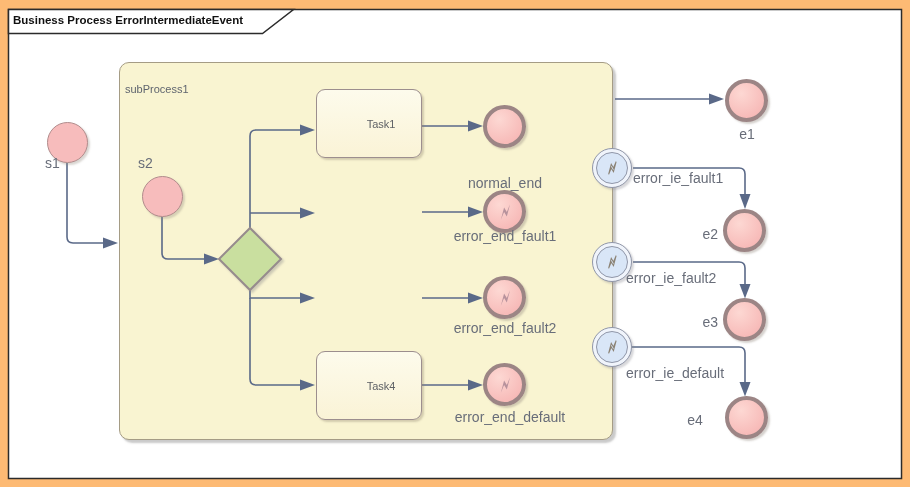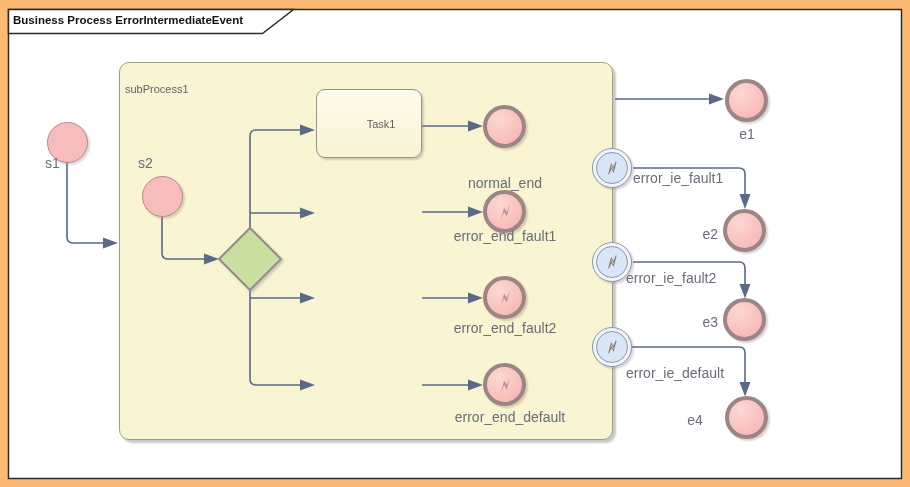--- a/index.html
+++ b/index.html
@@ -137,20 +137,23 @@
   <div class="start-event" style="left:142px;top:176px;"></div>
   <div class="lbl" style="left:138px;top:155px;">s2</div>
 
   <svg class="gateway-svg" width="68" height="68">
     <polygon points="34,3 65,34 34,65 3,34" fill="#c9df9f" stroke="#968b8d" stroke-width="2"></polygon>
   </svg>
 
   <div class="task" style="top:89px;">
       <span>Task1</span>
     </div>
+  <div class="task" style="top:351px;">
+      <span>Task4</span>
+    </div>
 
   <div class="end-event" style="left:483px;top:105px;"></div>
   <div class="lbl center" style="left:445px;top:151px;width:120px;margin-top:24px;">normal_end</div>
 
   <div class="end-event" style="left:483px;top:190px;">
     <svg width="22" height="22" viewBox="0 0 24 24">
       <path d="M7.5,20.5 L11,7 L14,12 L17.5,3.5 L14,17 L11,12 Z" fill="#b7929c"></path>
     </svg>
   </div>
   <div class="lbl center" style="left:445px;top:228px;width:120px;">error_end_fault1</div>

